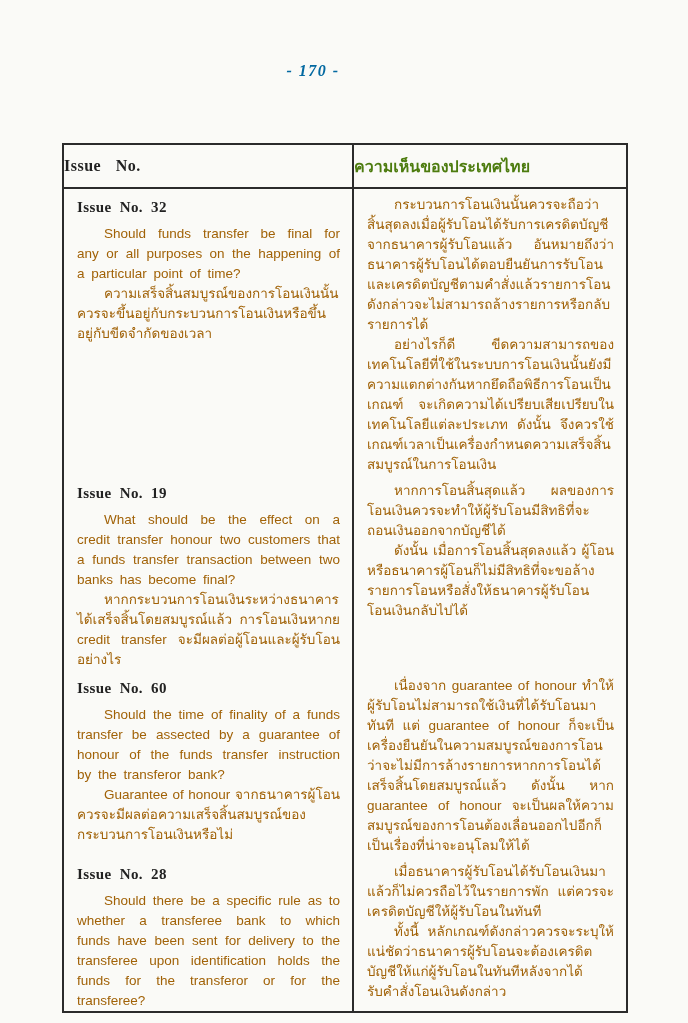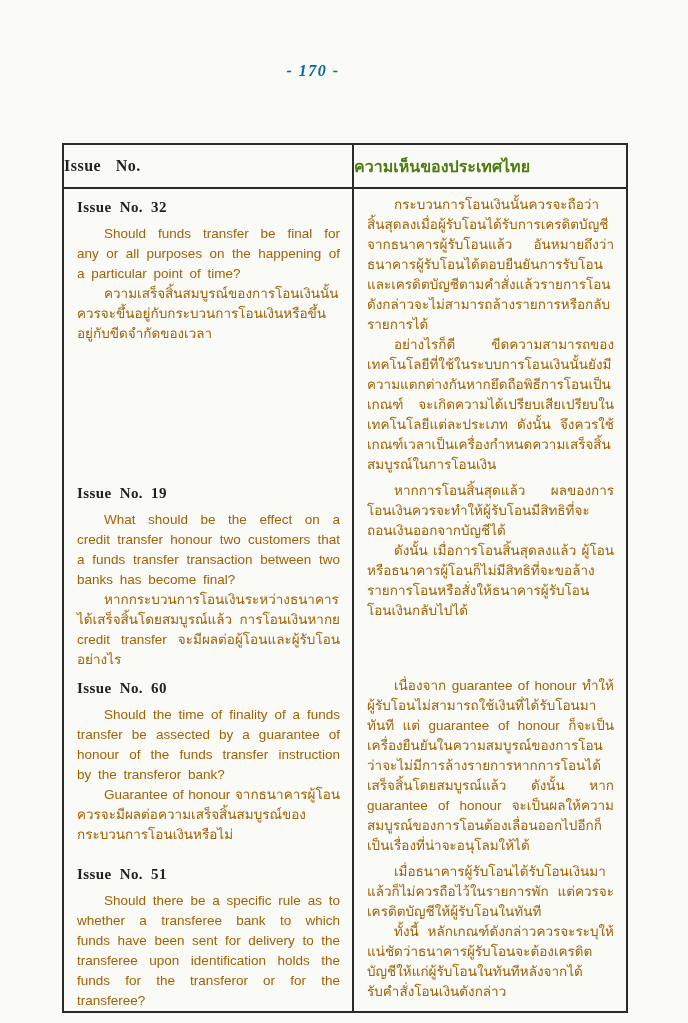--- a/index.html
+++ b/index.html
@@ -144,21 +144,21 @@
           <p class="para en">Should the time of finality of a funds transfer be assected by a guarantee of honour of the funds transfer instruction by the transferor bank?</p>
           <p class="para th">Guarantee of honour จากธนาคารผู้โอนควรจะมีผลต่อความเสร็จสิ้นสมบูรณ์ของกระบวนการโอนเงินหรือไม่</p>
         </td>
         <td class="cell-right col2">
           <p class="para th">เนื่องจาก guarantee of honour ทำให้ผู้รับโอนไม่สามารถใช้เงินที่ได้รับโอนมาทันที แต่ guarantee of honour ก็จะเป็นเครื่องยืนยันในความสมบูรณ์ของการโอนว่าจะไม่มีการล้างรายการหากการโอนได้เสร็จสิ้นโดยสมบูรณ์แล้ว ดังนั้น หาก guarantee of honour จะเป็นผลให้ความสมบูรณ์ของการโอนต้องเลื่อนออกไปอีกก็เป็นเรื่องที่น่าจะอนุโลมให้ได้</p>
         </td>
       </tr>
 
       <tr class="row-35">
         <td class="cell-left">
-          <div class="issue-heading">Issue  No. 51</div>
+          <div class="issue-heading">Issue  No. 28</div>
           <p class="para en">Should there be a specific rule as to whether a transferee bank to which funds have been sent for delivery to the transferee upon identification holds the funds for the transferor or for the transferee?</p>
         </td>
         <td class="cell-right col2">
           <p class="para th">เมื่อธนาคารผู้รับโอนได้รับโอนเงินมาแล้วก็ไม่ควรถือไว้ในรายการพัก แต่ควรจะเครดิตบัญชีให้ผู้รับโอนในทันที</p>
           <p class="para th">ทั้งนี้ หลักเกณฑ์ดังกล่าวควรจะระบุให้แน่ชัดว่าธนาคารผู้รับโอนจะต้องเครดิตบัญชีให้แก่ผู้รับโอนในทันทีหลังจากได้รับคำสั่งโอนเงินดังกล่าว</p>
         </td>
       </tr>
 
     </tbody>
   </table>

